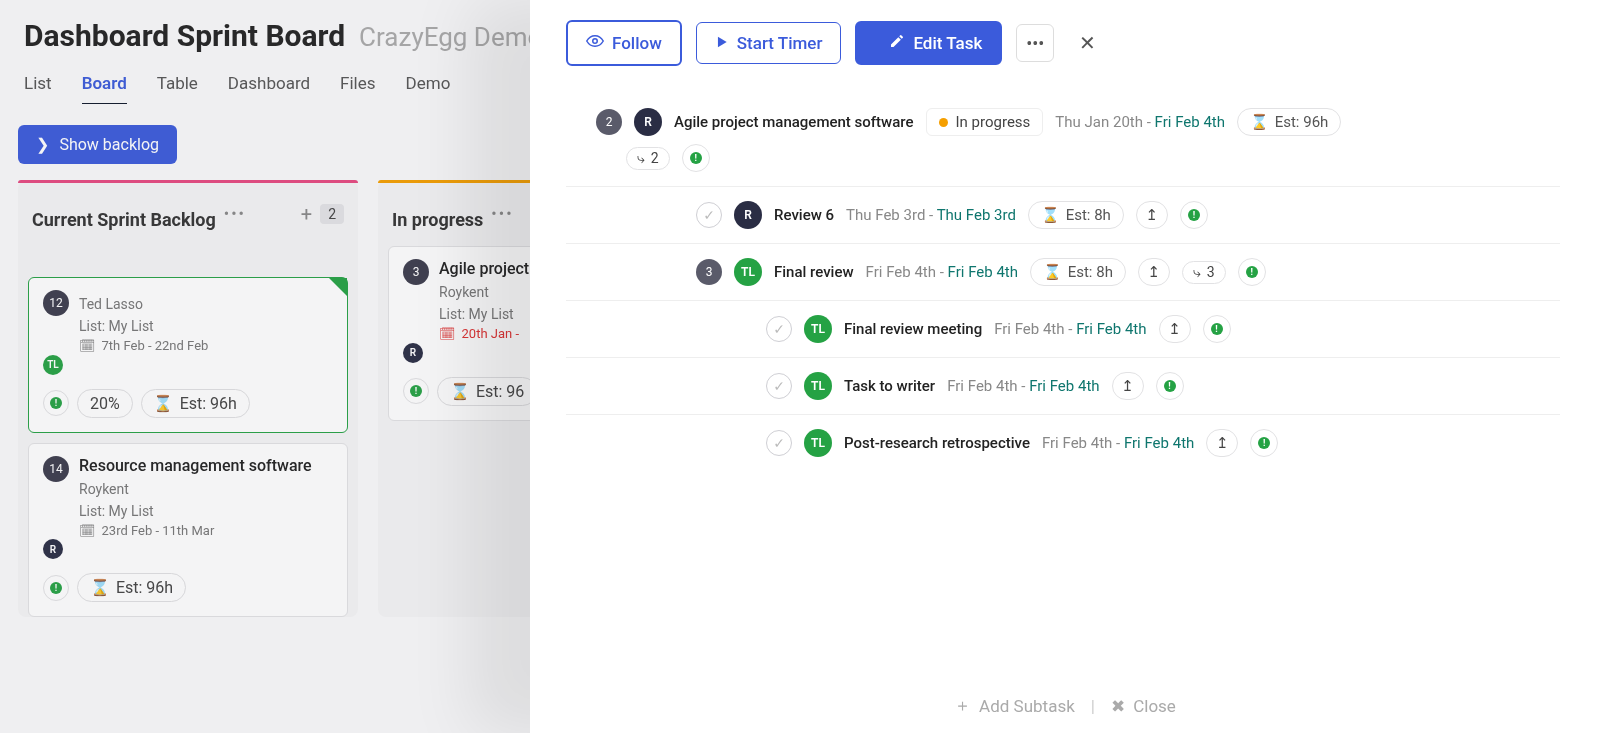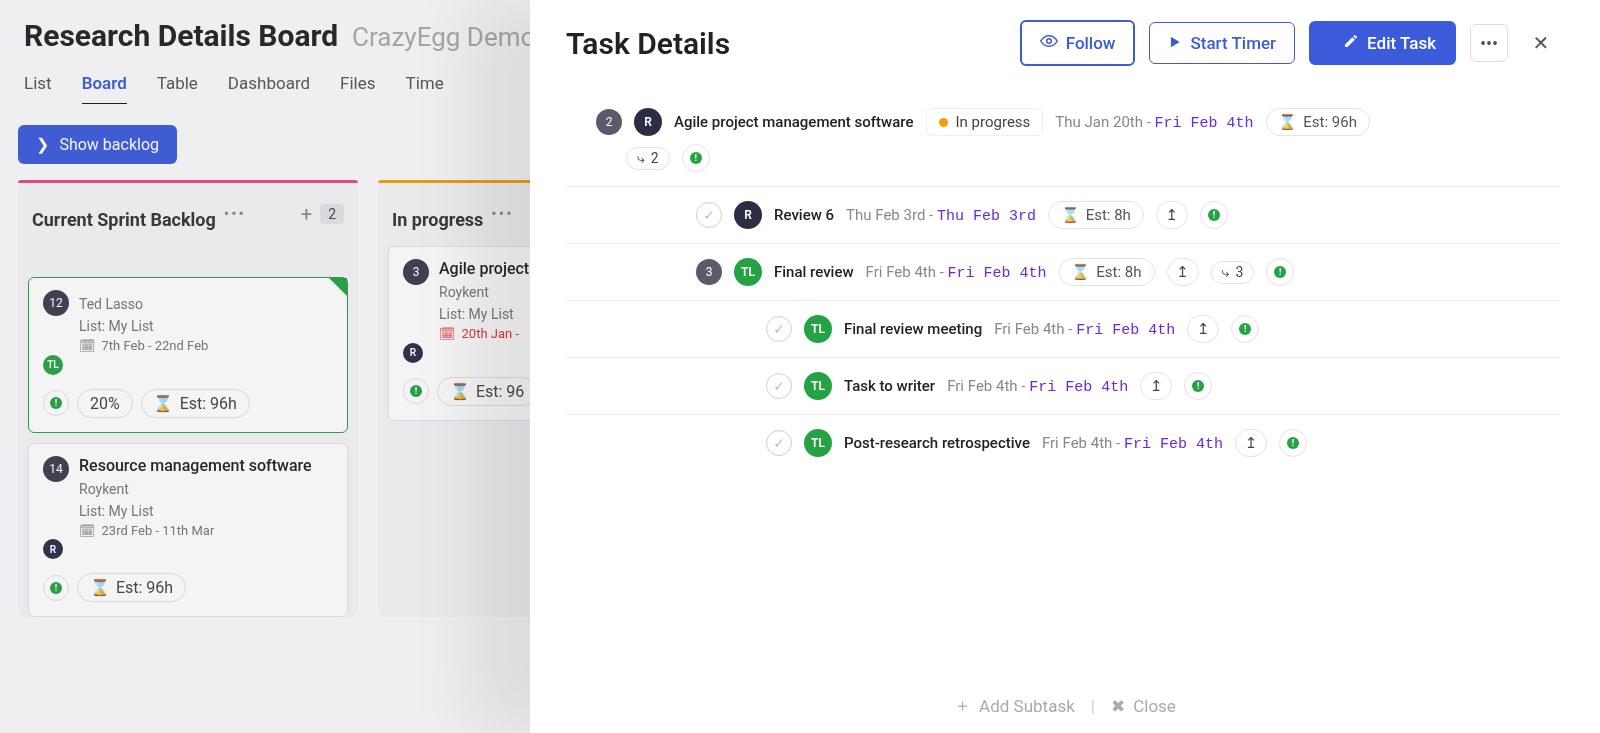--- a/index.html
+++ b/index.html
@@ -48,21 +48,21 @@
   .btn-outline { border: 2px solid #3b5bdb; color: #3b5bdb; background: #fff; }
   .btn-outline.thin { border-width: 1.5px; }
   .btn-primary { background: #3b5bdb; color: #fff; border: 2px solid #3b5bdb; padding-left: 32px; }
   .icon-box { width: 38px; height: 38px; border: 1px solid #ddd; border-radius: 6px; display:inline-flex;align-items:center;justify-content:center; color:#555; font-size:18px; cursor:pointer; }
   .close-x { width: 38px; height: 38px; display:inline-flex;align-items:center;justify-content:center; color:#555; font-size:20px; cursor:pointer; }
   
   .tree { margin-top: 28px; }
   .row { display: flex; align-items: center; gap: 12px; padding: 14px 0; font-size: 15px; border-bottom: 0; }
   .row .title { color: #222; font-weight: 500; }
   .row .dates { color: #888; }
-  .row .dates .red { color: #6d28d9; font-family: Liberation Mono, monospace; }
+  .row .dates .red { color: #0f766e; }
   .pill-status { border: 1px solid #eee; border-radius: 6px; padding: 4px 12px; color: #444; display: inline-flex; align-items: center; gap: 8px; }
   .dot-yellow { width: 9px; height: 9px; border-radius: 50%; background: #f59f00; }
   .est-pill { border: 1px solid #e2e2e4; border-radius: 16px; padding: 4px 12px; color: #555; display:inline-flex; align-items:center; gap:6px; }
   .arrow-pill { border: 1px solid #e2e2e4; border-radius: 16px; width: 32px; height: 28px; display:inline-flex; align-items:center; justify-content:center; color:#444; }
   .sub-pill { border: 1px solid #e2e2e4; border-radius: 16px; padding: 2px 10px; display:inline-flex; align-items:center; gap:6px; color:#444; font-size:14px; }
   .pri-pill { width: 28px; height: 28px; border-radius: 50%; border: 1px solid #e2e2e4; display:inline-flex;align-items:center;justify-content:center; }
   .check-circle { width:26px;height:26px;border-radius:50%;border:1.5px solid #cfcfd4;display:inline-flex;align-items:center;justify-content:center;color:#bbb;font-size:14px; flex-shrink:0; }
   .num-circle { width:26px;height:26px;border-radius:50%;background:#5a5b6a;color:#fff;font-size:12px;display:inline-flex;align-items:center;justify-content:center; flex-shrink:0; }
   .avatar-lg { width:28px;height:28px;border-radius:50%;display:inline-flex;align-items:center;justify-content:center;font-size:12px;font-weight:600;color:#fff; flex-shrink:0; }
   .avatar-lg.r { background:#2a2d44; }
@@ -70,30 +70,30 @@
   .panel-footer { position:absolute; left:0; right:0; bottom:0; display:flex; gap:16px; justify-content:center; padding:16px 0; background:#fff; color:#aaa; font-size:17px; border-top:0; }
   .panel-footer .sep { color:#ccc; }
   .panel-footer span { display:inline-flex; align-items:center; gap:8px; cursor:pointer; }
 </style>
 </head>
 <body>
 
 <div class="app">
   <div class="board-bg">
     <div class="board-header">
-      <div class="board-title">Research Details Board</div>
+      <div class="board-title">Dashboard Sprint Board</div>
       <div class="board-subtitle">CrazyEgg Demo</div>
     </div>
     <div class="view-tabs" id="view-tabs">
         <div class="view-tab">List</div>
         <div class="view-tab active">Board</div>
         <div class="view-tab">Table</div>
         <div class="view-tab">Dashboard</div>
         <div class="view-tab">Files</div>
-        <div class="view-tab">Time</div>
+        <div class="view-tab">Demo</div>
       </div>
     <div class="backlog-btn">
       <span>❯</span>
       <span>Show backlog</span>
     </div>
     <div class="columns" id="columns">
         <div class="col">
           <div class="accent" style="background: rgb(230, 73, 128);"></div>
           <div class="col-header">
             <span class="col-title">Current Sprint Backlog</span>
@@ -163,21 +163,20 @@
               <span class="chip"><span>⌛</span>Est: 96</span>
             </div>
           </div>
         </div>
       </div>
   </div>
   <div class="dim"></div>
 
   <div class="panel">
     <div class="panel-header">
-      <div class="panel-title">Task Details</div>
       <div class="btn btn-outline">
         <span>
           <svg width="18" height="18" viewBox="0 0 24 24" fill="none" stroke="#3b5bdb" stroke-width="2">
               <path d="M1 12s4-7 11-7 11 7 11 7-4 7-11 7S1 12 1 12z"></path>
               <circle cx="12" cy="12" r="3"></circle>
             </svg>
         </span>
         <span>Follow</span>
       </div>
       <div class="btn btn-outline thin">

